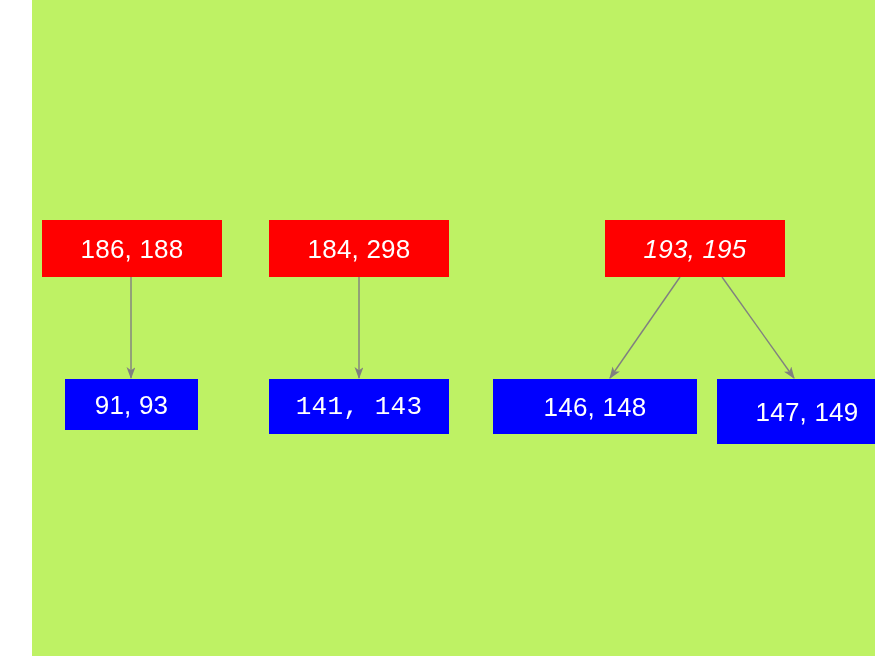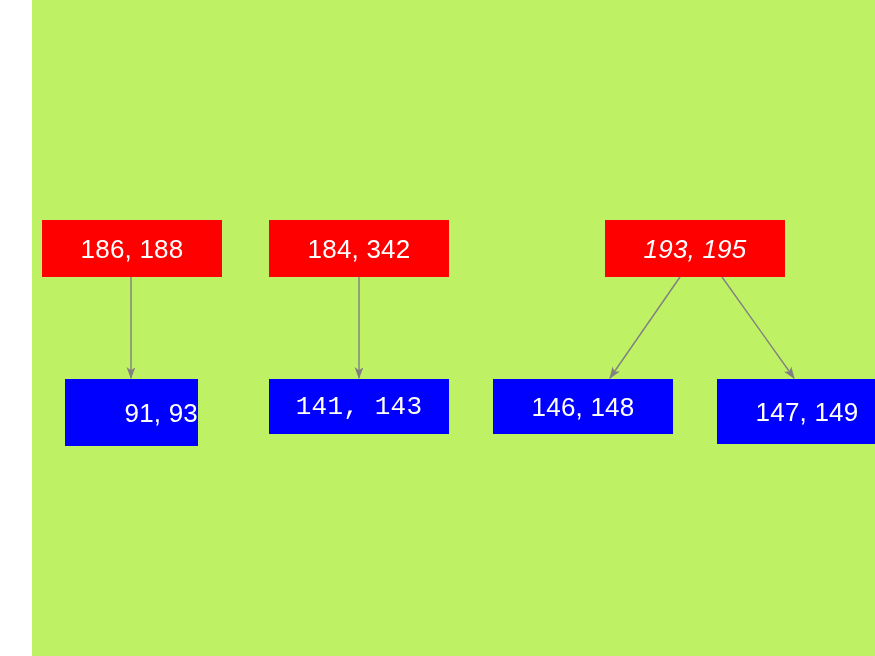--- a/index.html
+++ b/index.html
@@ -67,37 +67,37 @@
         <line x1="327" y1="277" x2="327" y2="378" stroke="#808080" stroke-width="1.4" marker-end="url(#arrowhead)"></line>
         <line x1="648" y1="277" x2="578" y2="378" stroke="#808080" stroke-width="1.4" marker-end="url(#arrowhead)"></line>
         <line x1="690" y1="277" x2="762" y2="378" stroke="#808080" stroke-width="1.4" marker-end="url(#arrowhead)"></line>
       </g>
   </svg>
 
   <div class="node node-red" style="left: 10px; top: 220px; width: 180px; height: 57px; background: rgb(255, 0, 0);">
     <span class="node-label">186, 188</span>
   </div>
 
-  <div class="node node-blue" style="left: 33px; top: 379px; width: 133px; height: 67px; background: rgb(0, 0, 255); justify-content: flex-end;">
+  <div class="node node-blue" style="left: 33px; top: 379px; width: 133px; height: 51px; background: rgb(0, 0, 255);">
     <span class="node-label">91, 93</span>
   </div>
 
   <div class="node node-red" style="left: 237px; top: 220px; width: 180px; height: 57px; background: rgb(255, 0, 0);">
-    <span class="node-label">184, 342</span>
+    <span class="node-label">184, 298</span>
   </div>
 
   <div class="node node-blue" style="left: 237px; top: 379px; width: 180px; height: 55px; background: rgb(0, 0, 255); font-family: Liberation Mono, monospace;">
     <span class="node-label">141, 143</span>
   </div>
 
   <div class="node node-red" style="left: 573px; top: 220px; width: 180px; height: 57px; background: rgb(255, 0, 0); font-style: italic;">
     <span class="node-label">193, 195</span>
   </div>
 
-  <div class="node node-blue" style="left: 461px; top: 379px; width: 180px; height: 55px; background: rgb(0, 0, 255);">
+  <div class="node node-blue" style="left: 461px; top: 379px; width: 204px; height: 55px; background: rgb(0, 0, 255);">
     <span class="node-label">146, 148</span>
   </div>
 
   <div class="node node-blue" style="left: 685px; top: 379px; width: 180px; height: 65px; background: rgb(0, 0, 255);">
     <span class="node-label">147, 149</span>
   </div>
 
 </div>
 
 </body></html>

